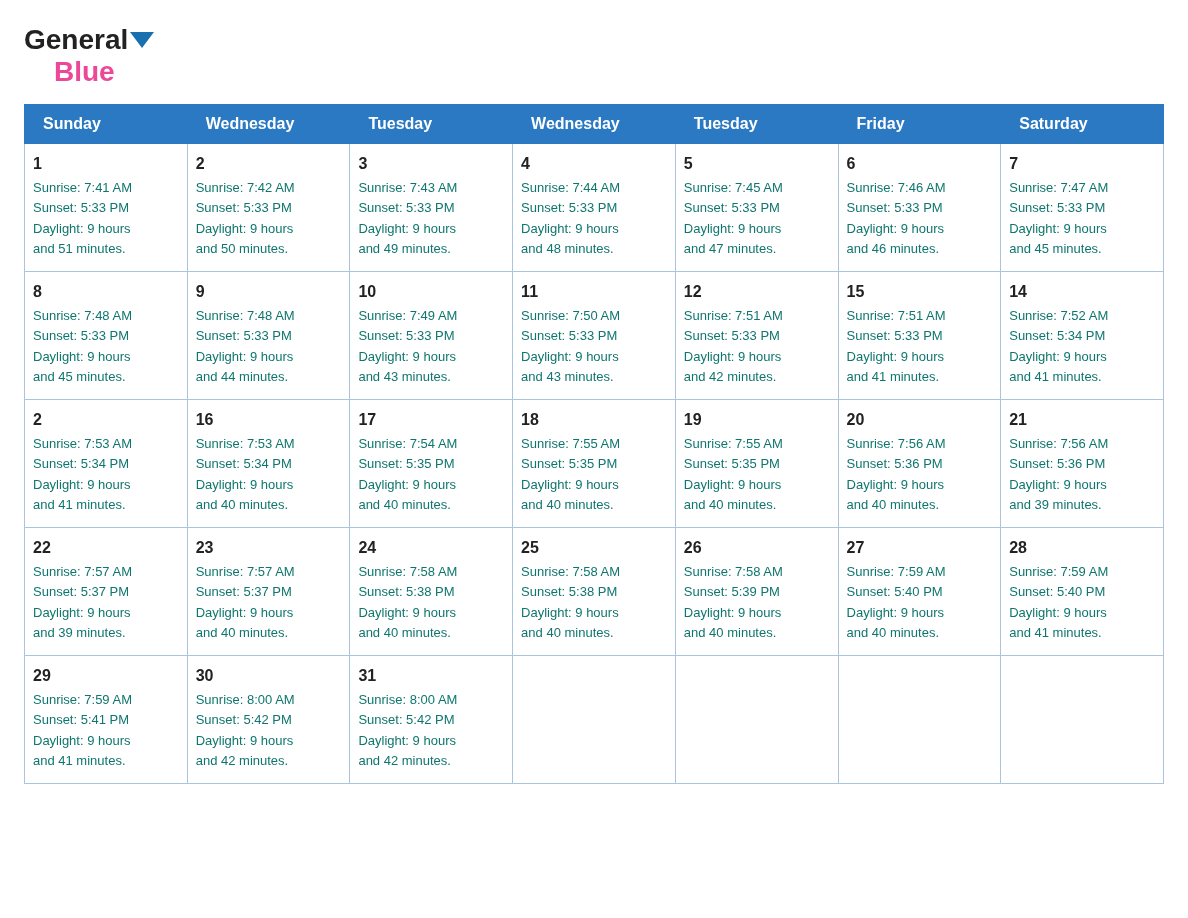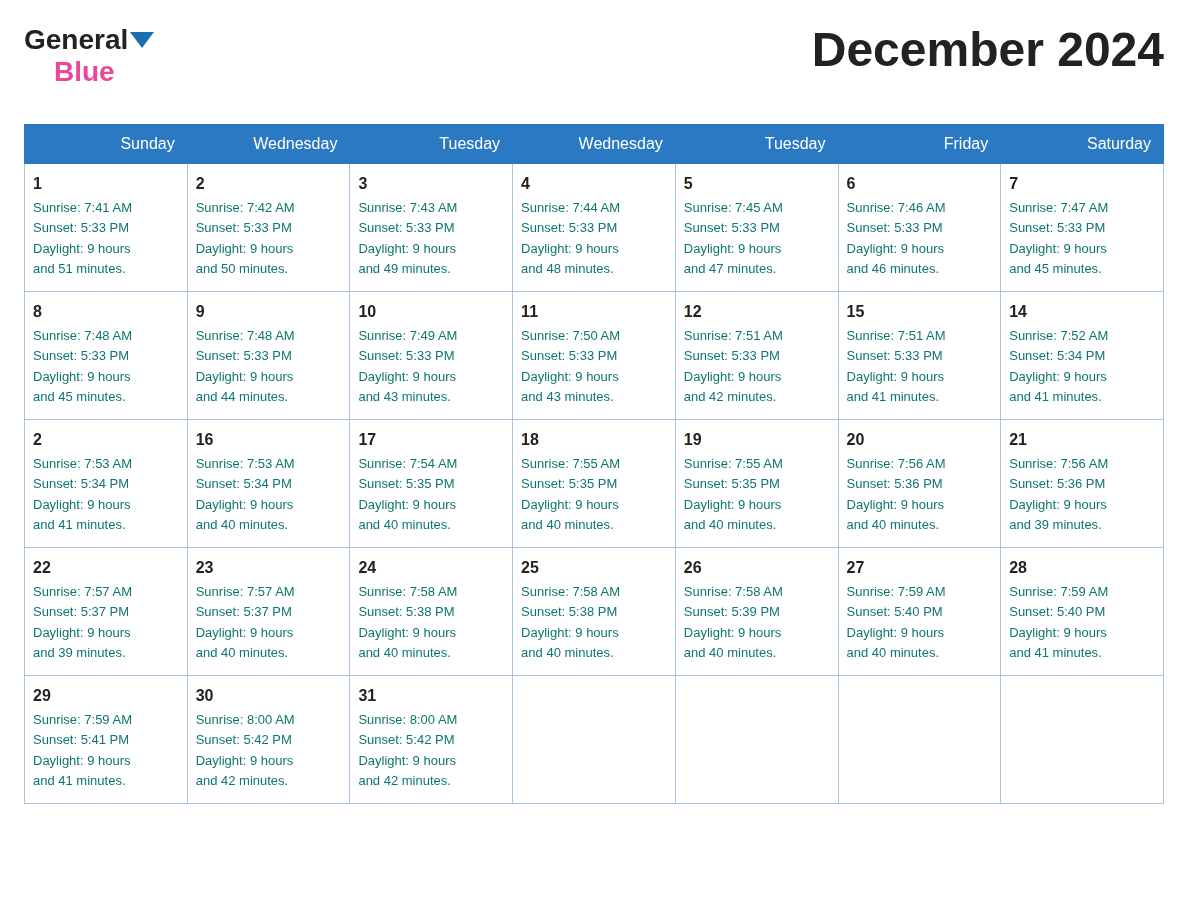--- a/index.html
+++ b/index.html
@@ -5,23 +5,23 @@
     * { box-sizing: border-box; margin: 0; padding: 0; }
     body {
       font-family: Arial, sans-serif;
       background: #fff;
       padding: 24px;
       width: 1188px;
       min-height: 918px;
     }
     .header {
       display: flex;
-      justify-content: space-between;
+      justify-content: flex-start;
       align-items: flex-start;
-      margin-bottom: 36px;
+      margin-bottom: 16px;
     }
     .logo {
       display: flex;
       flex-direction: column;
       align-items: flex-start;
     }
     .title-section {
       text-align: right;
     }
     .page-title {
@@ -38,24 +38,24 @@
     table {
       width: 100%;
       border-collapse: collapse;
       table-layout: fixed;
     }
     thead tr {
       background-color: #2b79c2;
       color: #fff;
     }
     thead th {
-      padding: 10px 12px;
-      text-align: right;
+      padding: 10px 18px;
+      text-align: left;
       font-size: 16px;
-      font-weight: 400;
+      font-weight: 700;
       border: 1px solid #2b79c2;
     }
     tbody tr {
       background-color: #fff;
     }
     tbody tr:nth-child(odd) {
       background-color: #fff;
     }
     tbody td {
       padding: 8px 8px 12px 8px;
@@ -109,21 +109,20 @@
 
 <div class="header">
   <div class="logo">
     <div class="logo-row">
       <span class="logo-text-general">General</span>
       <span class="logo-arrow"></span>
     </div>
     <span class="logo-line2">Blue</span>
   </div>
   <div class="title-section">
-    <div class="page-title">December 2024</div>
   </div>
 </div>
 
 <table>
   <thead>
     <tr>
     <th>Sunday</th>
         <th>Wednesday</th>
         <th>Tuesday</th>
         <th>Wednesday</th>

